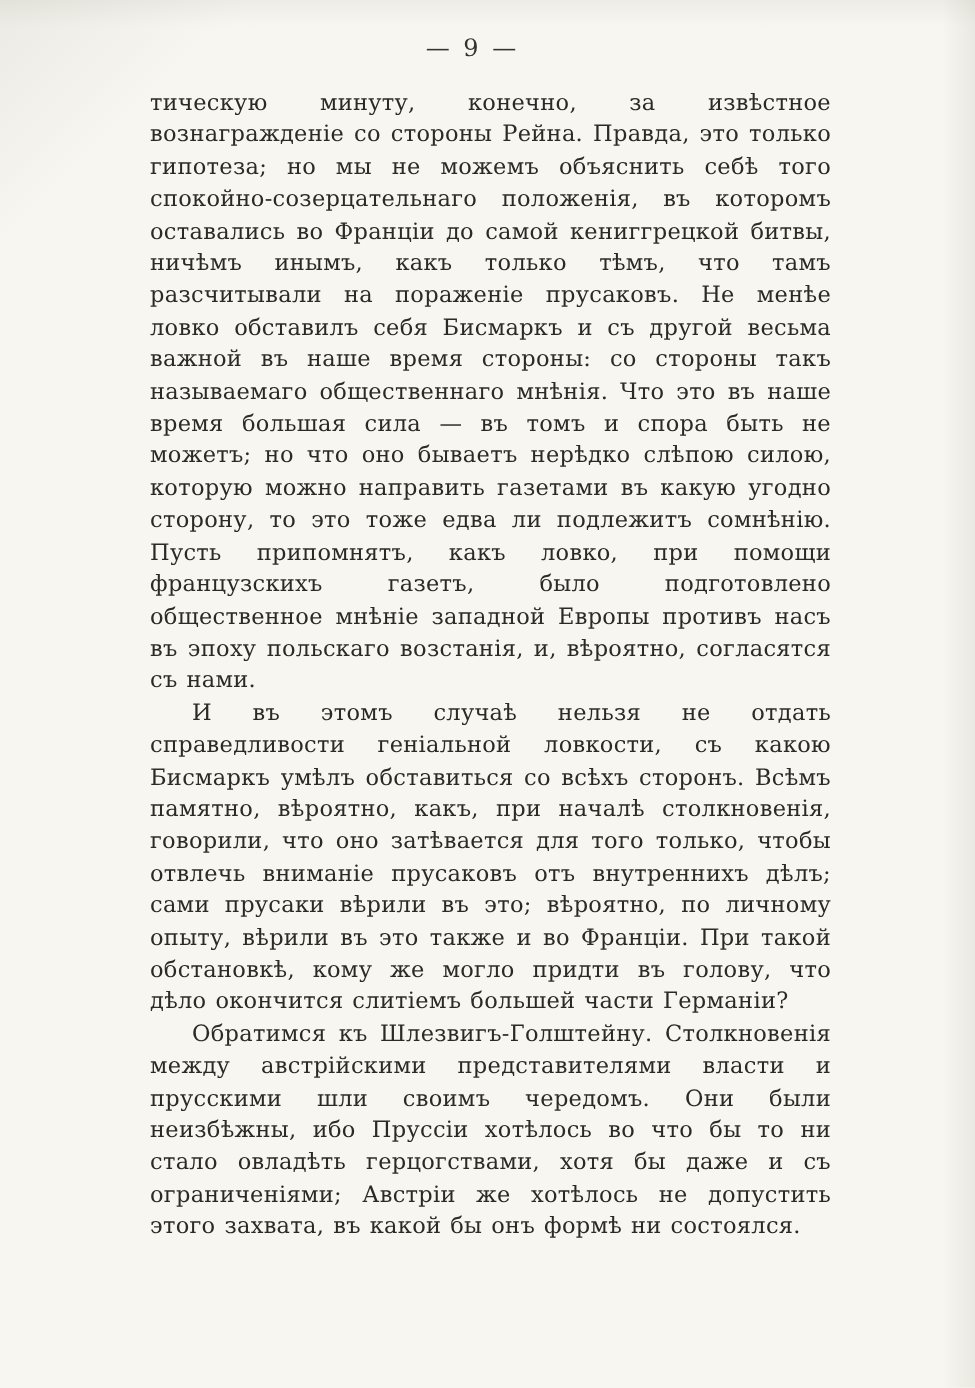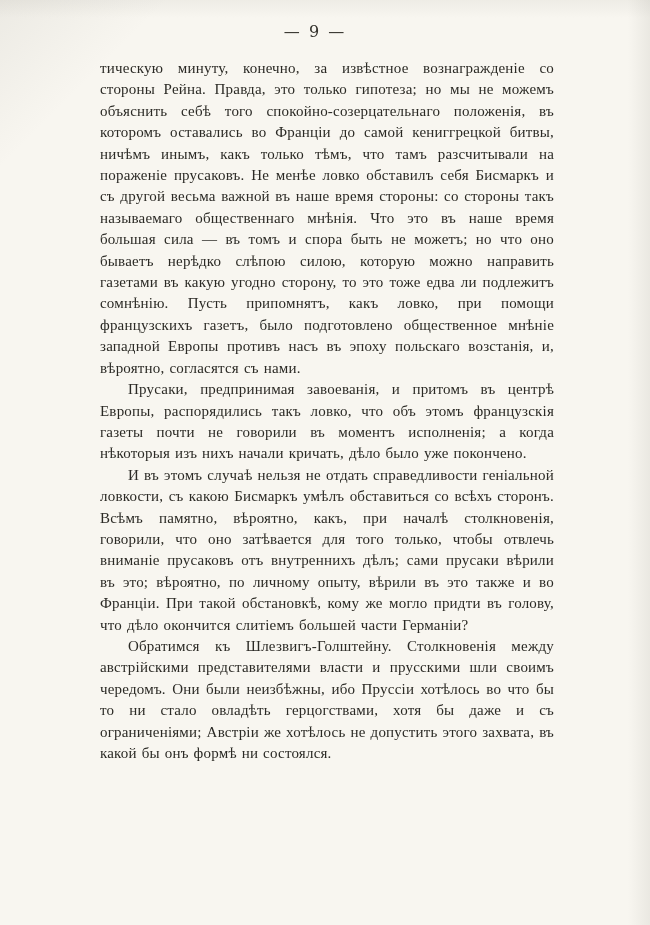--- a/index.html
+++ b/index.html
@@ -41,30 +41,28 @@
     right: 96px;
     text-align: justify;
     font-size: 15px;
     line-height: 21.4px;
     letter-spacing: 0.2px;
     word-spacing: 1px;
   }
   .para {
     margin: 0;
     text-indent: 0;
-    font-family: Liberation Serif, serif;
   }
   .para.indent {
     text-indent: 28px;
   }
 </style>
 </head>
 <body>
 
 <div class="page">
   <div class="page-number">— 9 —</div>
   <div class="text-block">
       <p class="para">тическую минуту, конечно, за извѣстное вознагражденіе со стороны Рейна. Правда, это только гипотеза; но мы не можемъ объяснить себѣ того спокойно-созерцательнаго положенія, въ которомъ оставались во Франціи до самой кениггрецкой битвы, ничѣмъ инымъ, какъ только тѣмъ, что тамъ разсчитывали на пораженіе прусаковъ. Не менѣе ловко обставилъ себя Бисмаркъ и съ другой весьма важной въ наше время стороны: со стороны такъ называемаго общественнаго мнѣнія. Что это въ наше время большая сила — въ томъ и спора быть не можетъ; но что оно бываетъ нерѣдко слѣпою силою, которую можно направить газетами въ какую угодно сторону, то это тоже едва ли подлежитъ сомнѣнію. Пусть припомнятъ, какъ ловко, при помощи французскихъ газетъ, было подготовлено общественное мнѣніе западной Европы противъ насъ въ эпоху польскаго возстанія, и, вѣроятно, согласятся съ нами.</p>
-      <p class="para indent">Прусаки, предпринимая завоеванія, и притомъ въ центрѣ Европы, распорядились такъ ловко, что объ этомъ французскія газеты почти не говорили въ моментъ исполненія; а когда нѣкоторыя изъ нихъ начали кричать, дѣло было уже покончено.</p>
       <p class="para indent">И въ этомъ случаѣ нельзя не отдать справедливости геніальной ловкости, съ какою Бисмаркъ умѣлъ обставиться со всѣхъ сторонъ. Всѣмъ памятно, вѣроятно, какъ, при началѣ столкновенія, говорили, что оно затѣвается для того только, чтобы отвлечь вниманіе прусаковъ отъ внутреннихъ дѣлъ; сами прусаки вѣрили въ это; вѣроятно, по личному опыту, вѣрили въ это также и во Франціи. При такой обстановкѣ, кому же могло придти въ голову, что дѣло окончится слитіемъ большей части Германіи?</p>
       <p class="para indent">Обратимся къ Шлезвигъ-Голштейну. Столкновенія между австрійскими представителями власти и прусскими шли своимъ чередомъ. Они были неизбѣжны, ибо Пруссіи хотѣлось во что бы то ни стало овладѣть герцогствами, хотя бы даже и съ ограниченіями; Австріи же хотѣлось не допустить этого захвата, въ какой бы онъ формѣ ни состоялся.</p>
     </div>
 </div>
 
 </body></html>

